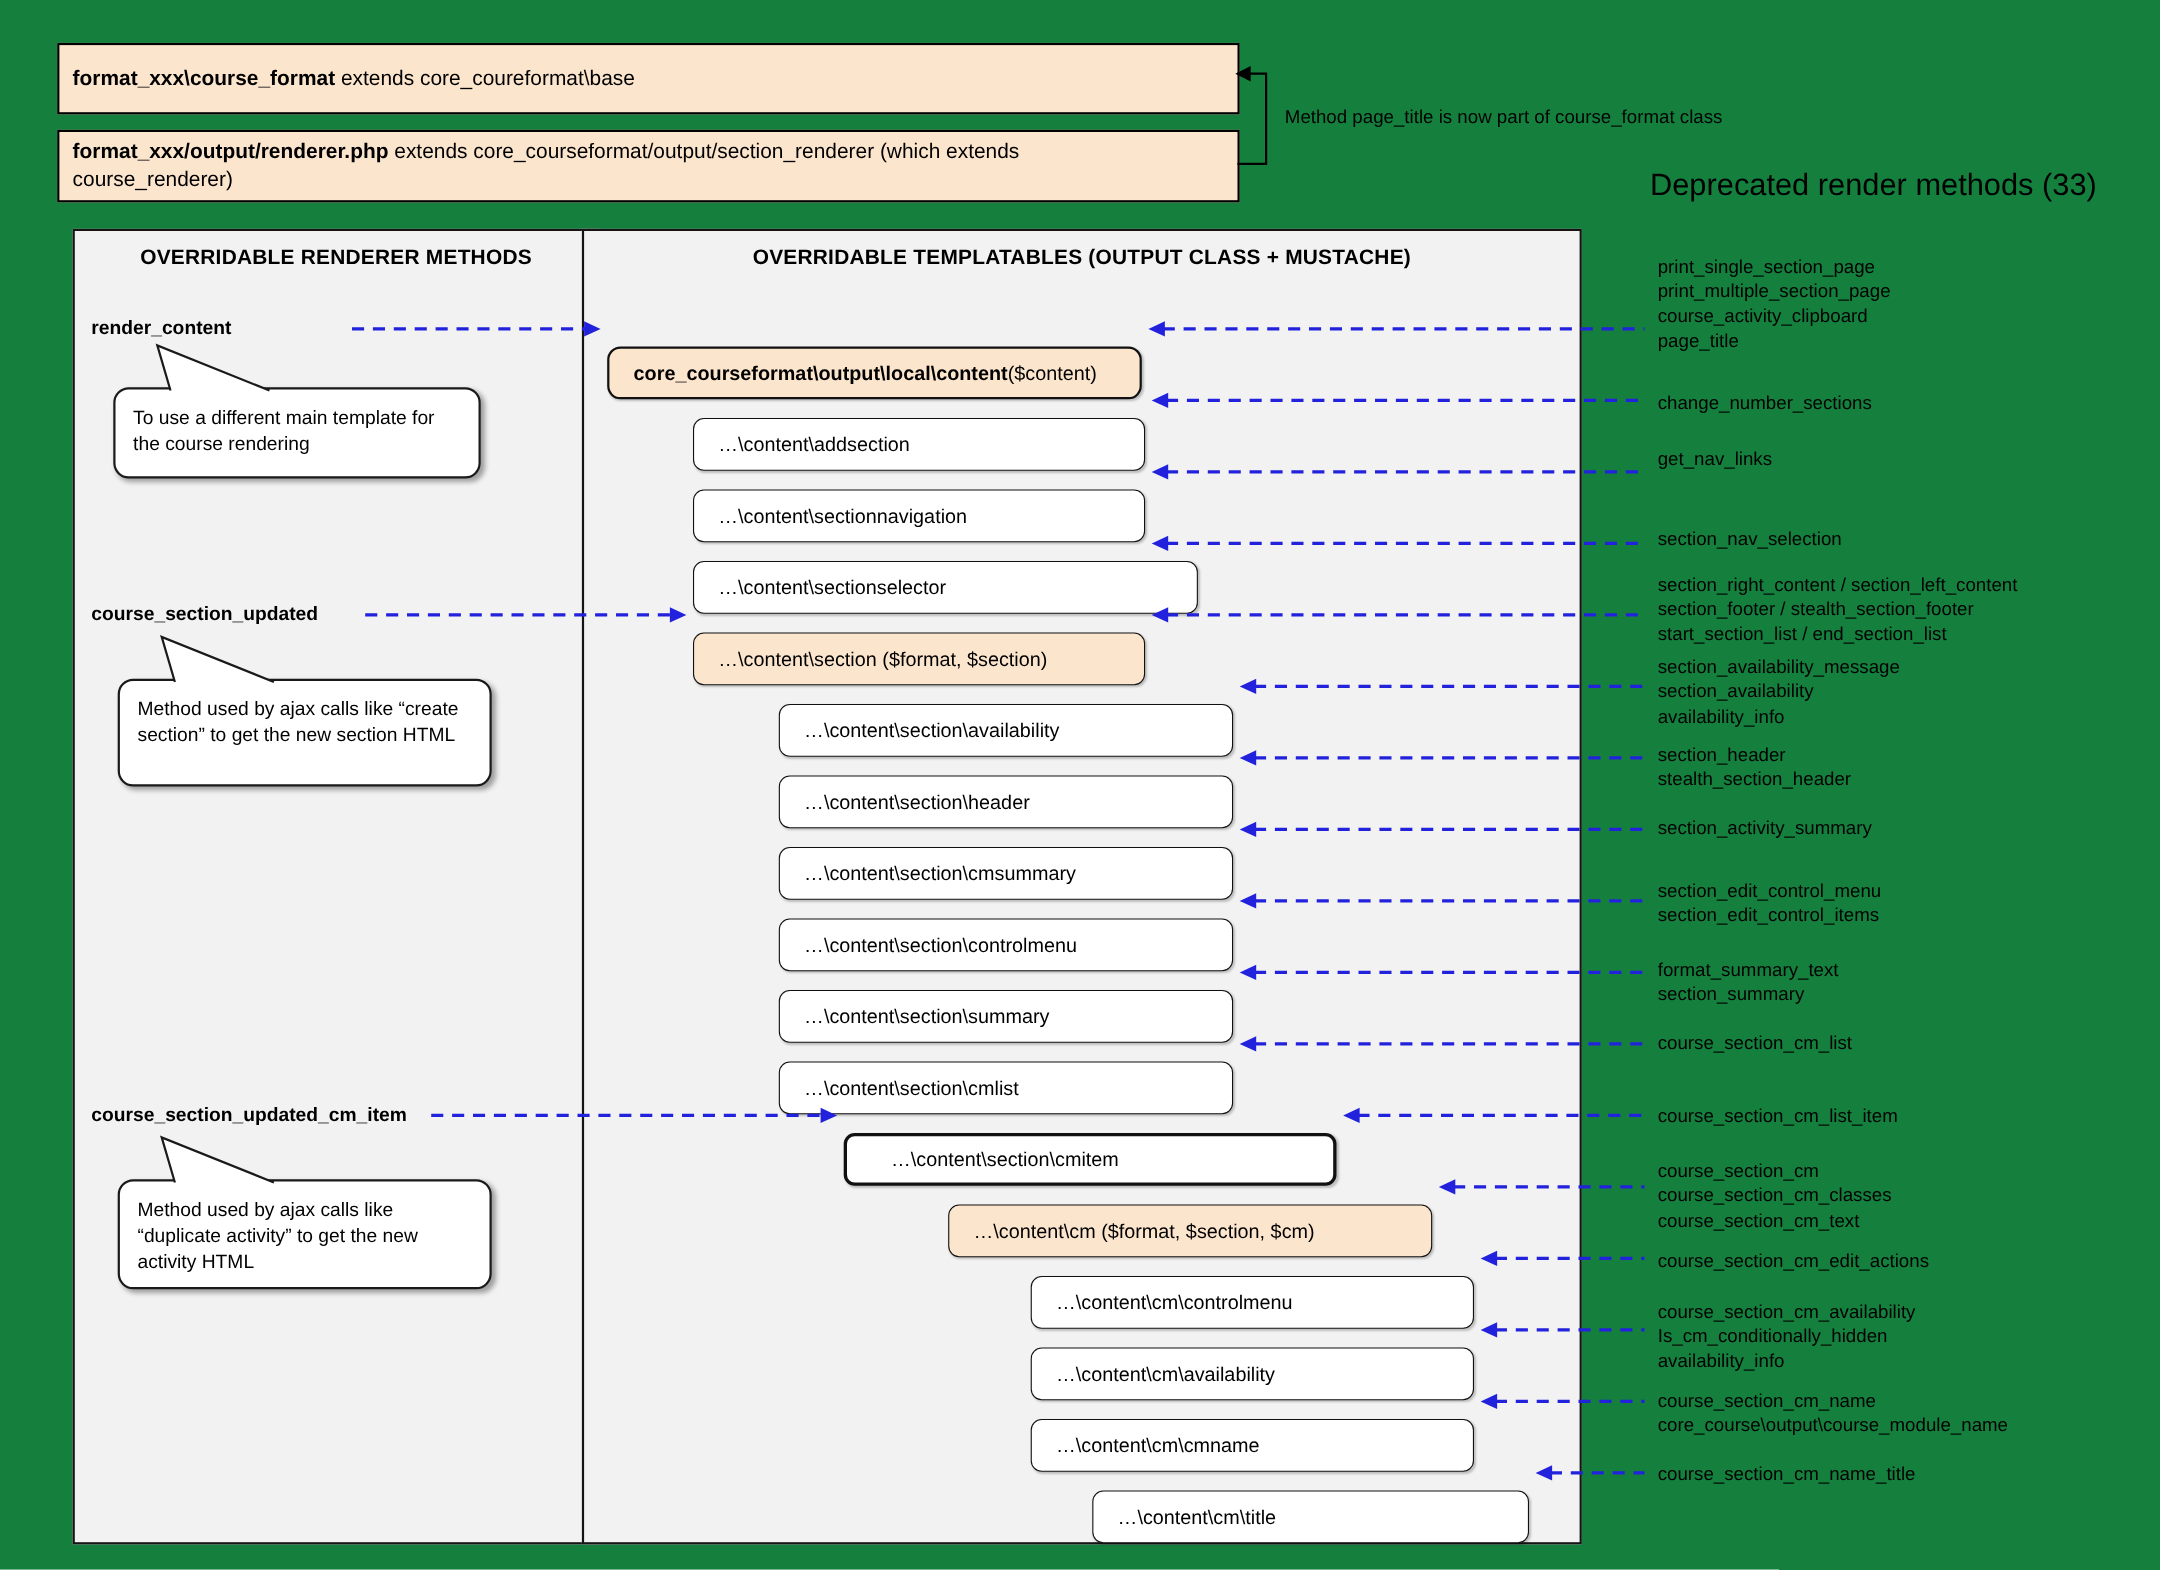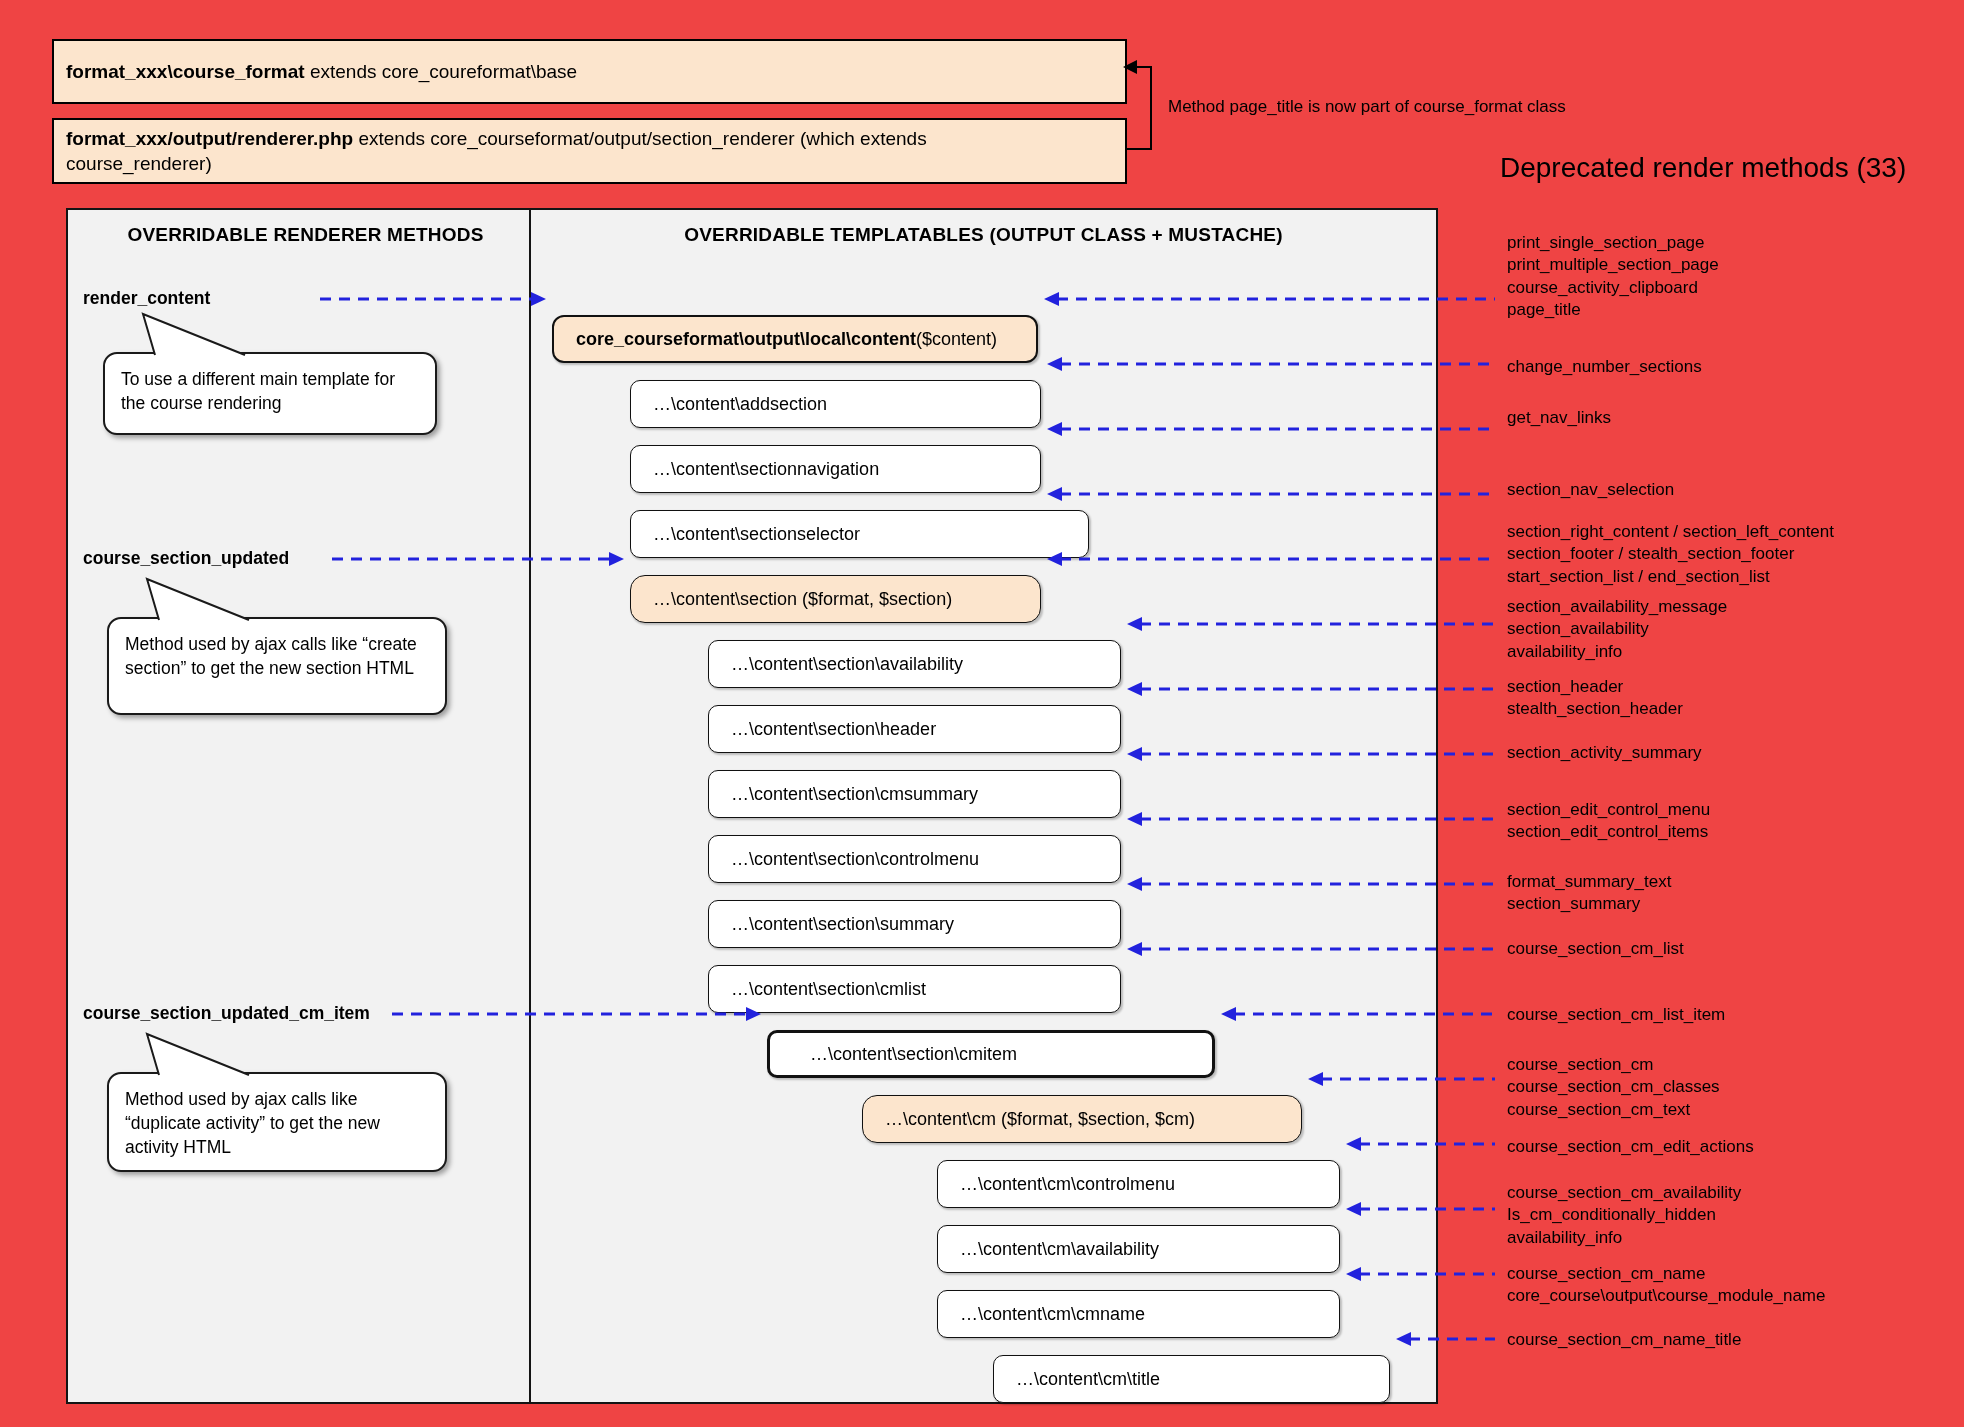--- a/index.html
+++ b/index.html
@@ -1,26 +1,26 @@
 <!DOCTYPE html>
 <html><head>
 <meta charset="utf-8">
 <style>
   html,body{margin:0;padding:0;background:#fff;}
-  #canvas{position:relative;width:1964px;height:1427px;background:#ef4444;
+  #canvas{position:relative;width:1964px;height:1427px;background:#15803d;
           font-family:"Liberation Sans",sans-serif;color:#000;overflow:hidden;}
   .topbox{position:absolute;left:52px;width:1047px;background:#fce5cd;border:2px solid #000;
           padding:0 12px;font-size:19px;display:flex;align-items:center;}
   .topbox .wrap{line-height:25px;white-space:pre-wrap;}
   .panel{position:absolute;top:208px;height:1196px;background:#f2f2f2;border:2px solid #141414;box-sizing:border-box;}
   .panel-title{position:absolute;top:14px;left:0;right:0;text-align:center;font-weight:bold;font-size:19px;letter-spacing:.2px;}
   .mbox{position:absolute;height:48px;background:#fff;border:1.5px solid #111;border-radius:10px;
         box-sizing:border-box;display:flex;align-items:center;padding:0 10px 0 22px;font-size:18px;
         box-shadow:1.5px 1.5px 2px rgba(0,0,0,.22);white-space:nowrap;margin-top:40px;}
-  .mbox.orange{background:#fce5cd;border-radius:15px;}
+  .mbox.orange{background:#fce5cd;}
   .mbox.root{border-width:2.5px;border-radius:12px;}
   .mbox.thick{border-width:3px;padding-left:40px;}
   .method{position:absolute;font-weight:bold;font-size:17.5px;white-space:nowrap;}
   .bubble{position:absolute;background:#fff;border:2px solid #1a1a1a;border-radius:14px;
           box-shadow:3px 3px 5px rgba(0,0,0,.35);box-sizing:border-box;
           padding:13px 16px;font-size:17.5px;line-height:24px;}
   .rgroup{position:absolute;left:1507px;font-size:17px;line-height:22.4px;white-space:nowrap;color:#000;}
   .note-text{position:absolute;font-size:17px;white-space:nowrap;}
   .dep-head{position:absolute;font-size:28px;white-space:nowrap;}
   svg.overlay{position:absolute;left:0;top:0;pointer-events:none;}

